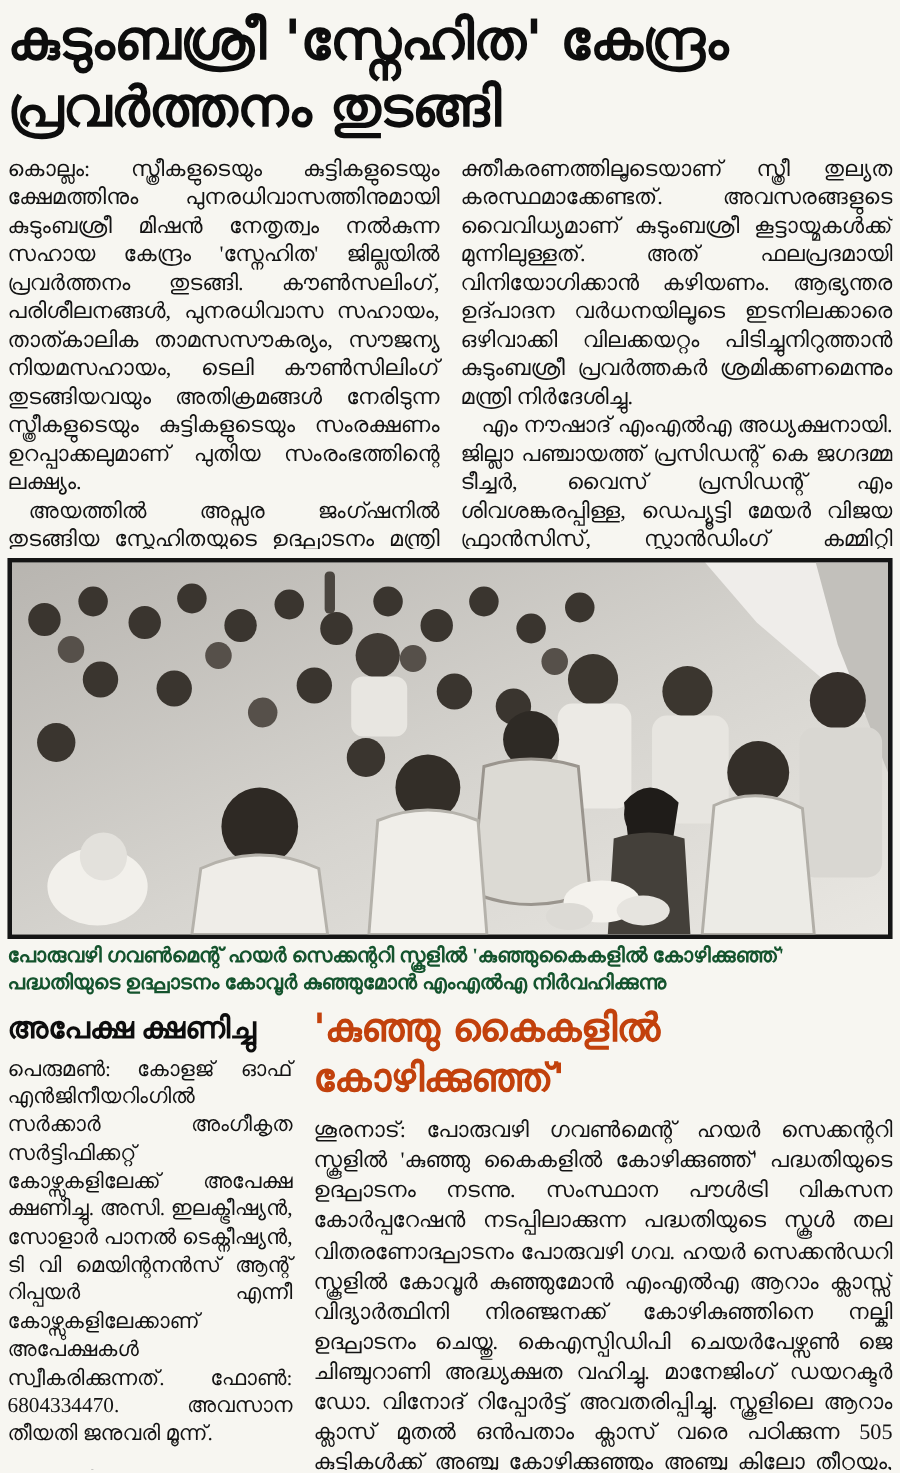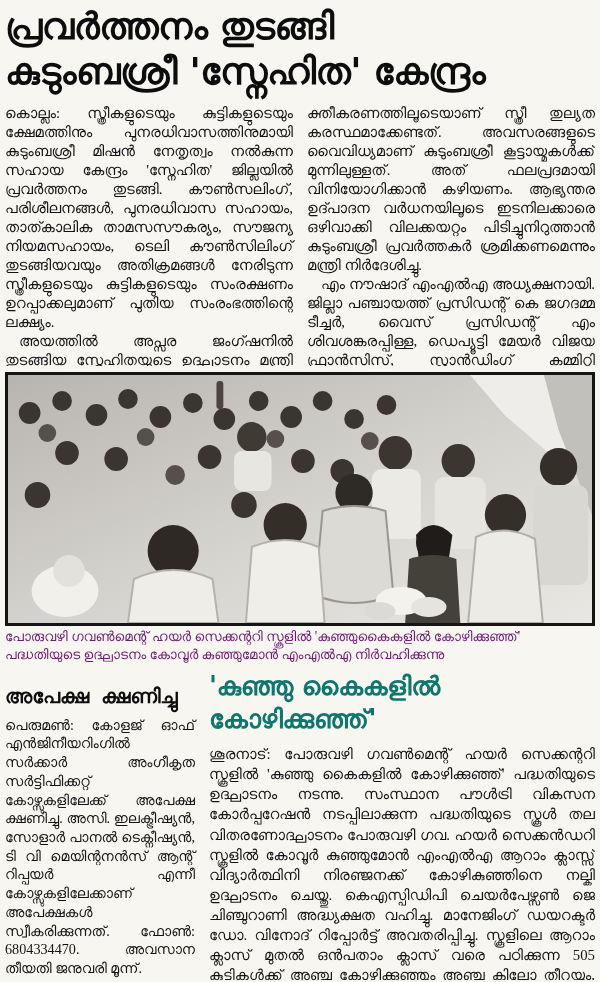--- a/index.html
+++ b/index.html
@@ -47,73 +47,73 @@
     margin: 2px 0 4px 0;
     border: 3px solid #151515;
     background: #cfcdc8;
     height: 248px;
     overflow: hidden;
   }
   .photo-frame svg { display: block; width: 100%; height: 100%; }
   
   .caption {
     margin: 2px 0 6px 0;
-    font-weight: 400;
+    font-weight: 700;
     font-size: 13.6px;
     line-height: 1.3;
-    color: #701a75;
+    color: #14532d;
   }
   
   .bottom {
     display: flex;
     gap: 14px;
     height: 310px;
     overflow: hidden;
   }
   .bottom-left { width: 190px; flex: 0 0 190px; }
   .bottom-right { flex: 1 1 0; }
   .notice-headline {
-    font-family: Liberation Mono, monospace;
+    font-family: Liberation Serif, serif;
     font-weight: 700;
     font-size: 20px;
     line-height: 1.2;
-    margin: 16px 0 6px 0;
+    margin: 4px 0 6px 0;
     color: #0d0d0d;
   }
   .notice-headline.second { margin-top: 12px; font-size: 21px; }
   .notice-body {
     margin: 0;
     font-size: 14.2px;
     line-height: 1.32;
     text-align: justify;
   }
   .school-headline {
     font-family: "DejaVu Sans", "Liberation Sans", sans-serif;
     font-weight: 700;
     font-size: 26px;
     line-height: 1.28;
     letter-spacing: -0.3px;
     margin: 0 0 8px 0;
-    color: #0f766e;
+    color: #c2410c;
   }
   .school-body {
     margin: 0;
     font-size: 14.8px;
     line-height: 1.36;
     text-align: justify;
   }
 </style>
 </head>
 <body>
 
 <div class="page">
 
   <header class="main-headline">
+    <div>കുടുംബശ്രീ 'സ്നേഹിത' കേന്ദ്രം</div>
     <div>പ്രവർത്തനം തുടങ്ങി</div>
-    <div>കുടുംബശ്രീ 'സ്നേഹിത' കേന്ദ്രം</div>
   </header>
 
   <section class="columns">
     <div class="col">
       <p>കൊല്ലം: സ്ത്രീകളുടെയും കുട്ടികളുടെയും ക്ഷേമത്തിനും പുനരധിവാസത്തിനുമായി കുടുംബശ്രീ മിഷൻ നേതൃത്വം നൽകുന്ന സഹായ കേന്ദ്രം 'സ്നേഹിത' ജില്ലയിൽ പ്രവർത്തനം തുടങ്ങി. കൗൺസലിംഗ്, പരിശീലനങ്ങൾ, പുനരധിവാസ സഹായം, താത്കാലിക താമസസൗകര്യം, സൗജന്യ നിയമസഹായം, ടെലി കൗൺസിലിംഗ് തുടങ്ങിയവയും അതിക്രമങ്ങൾ നേരിടുന്ന സ്ത്രീകളുടെയും കുട്ടികളുടെയും സംരക്ഷണം ഉറപ്പാക്കലുമാണ് പുതിയ സംരംഭത്തിന്റെ ലക്ഷ്യം.</p>
       <p class="indent">അയത്തിൽ അപ്സര ജംഗ്ഷനിൽ തുടങ്ങിയ സ്നേഹിതയുടെ ഉദ്ഘാടനം മന്ത്രി ജെ. മേഴ്സിക്കുട്ടിയമ്മ നിർവ്വഹിച്ചു. പദ്ധതിയുടെ ഭാഗമായ നിർഭയ വോളയന്റിയർമാർക്ക് ഗാർഹിക പീഡനമടക്കമുള്ള പ്രശ്നങ്ങൾ പരിഹരിക്കാനാകുമെന്ന് മന്ത്രി പറഞ്ഞു. സ്വന്തമായി വരുമാനം നേടാനുള്ള ശാ</p>
     </div>
     <div class="col">
       <p>ക്തീകരണത്തിലൂടെയാണ് സ്ത്രീ തുല്യത കരസ്ഥമാക്കേണ്ടത്. അവസരങ്ങളുടെ വൈവിധ്യമാണ് കുടുംബശ്രീ കൂട്ടായ്മകൾക്ക് മുന്നിലുള്ളത്. അത് ഫലപ്രദമായി വിനിയോഗിക്കാൻ കഴിയണം. ആഭ്യന്തര ഉദ്പാദന വർധനയിലൂടെ ഇടനിലക്കാരെ ഒഴിവാക്കി വിലക്കയറ്റം പിടിച്ചുനിറുത്താൻ കുടുംബശ്രീ പ്രവർത്തകർ ശ്രമിക്കണമെന്നും മന്ത്രി നിർദേശിച്ചു.</p>
       <p class="indent">എം നൗഷാദ് എംഎൽഎ അധ്യക്ഷനായി. ജില്ലാ പഞ്ചായത്ത് പ്രസിഡന്റ് കെ ജഗദമ്മ ടീച്ചർ, വൈസ് പ്രസിഡന്റ് എം ശിവശങ്കരപ്പിള്ള, ഡെപ്യൂട്ടി മേയർ വിജയ ഫ്രാൻസിസ്, സ്റ്റാൻഡിംഗ് കമ്മിറ്റി ചെയർപേഴ്സൺ എസ് ഗീതാകുമാരി, ബ്ലോക്ക് പഞ്ചായത്ത് പ്രസിഡന്റ്സ് അസോസിയേഷൻ സെക്രട്ടറി സി. സന്തോഷ് തുടങ്ങിയവർ പങ്കെടുത്തു.</p>

